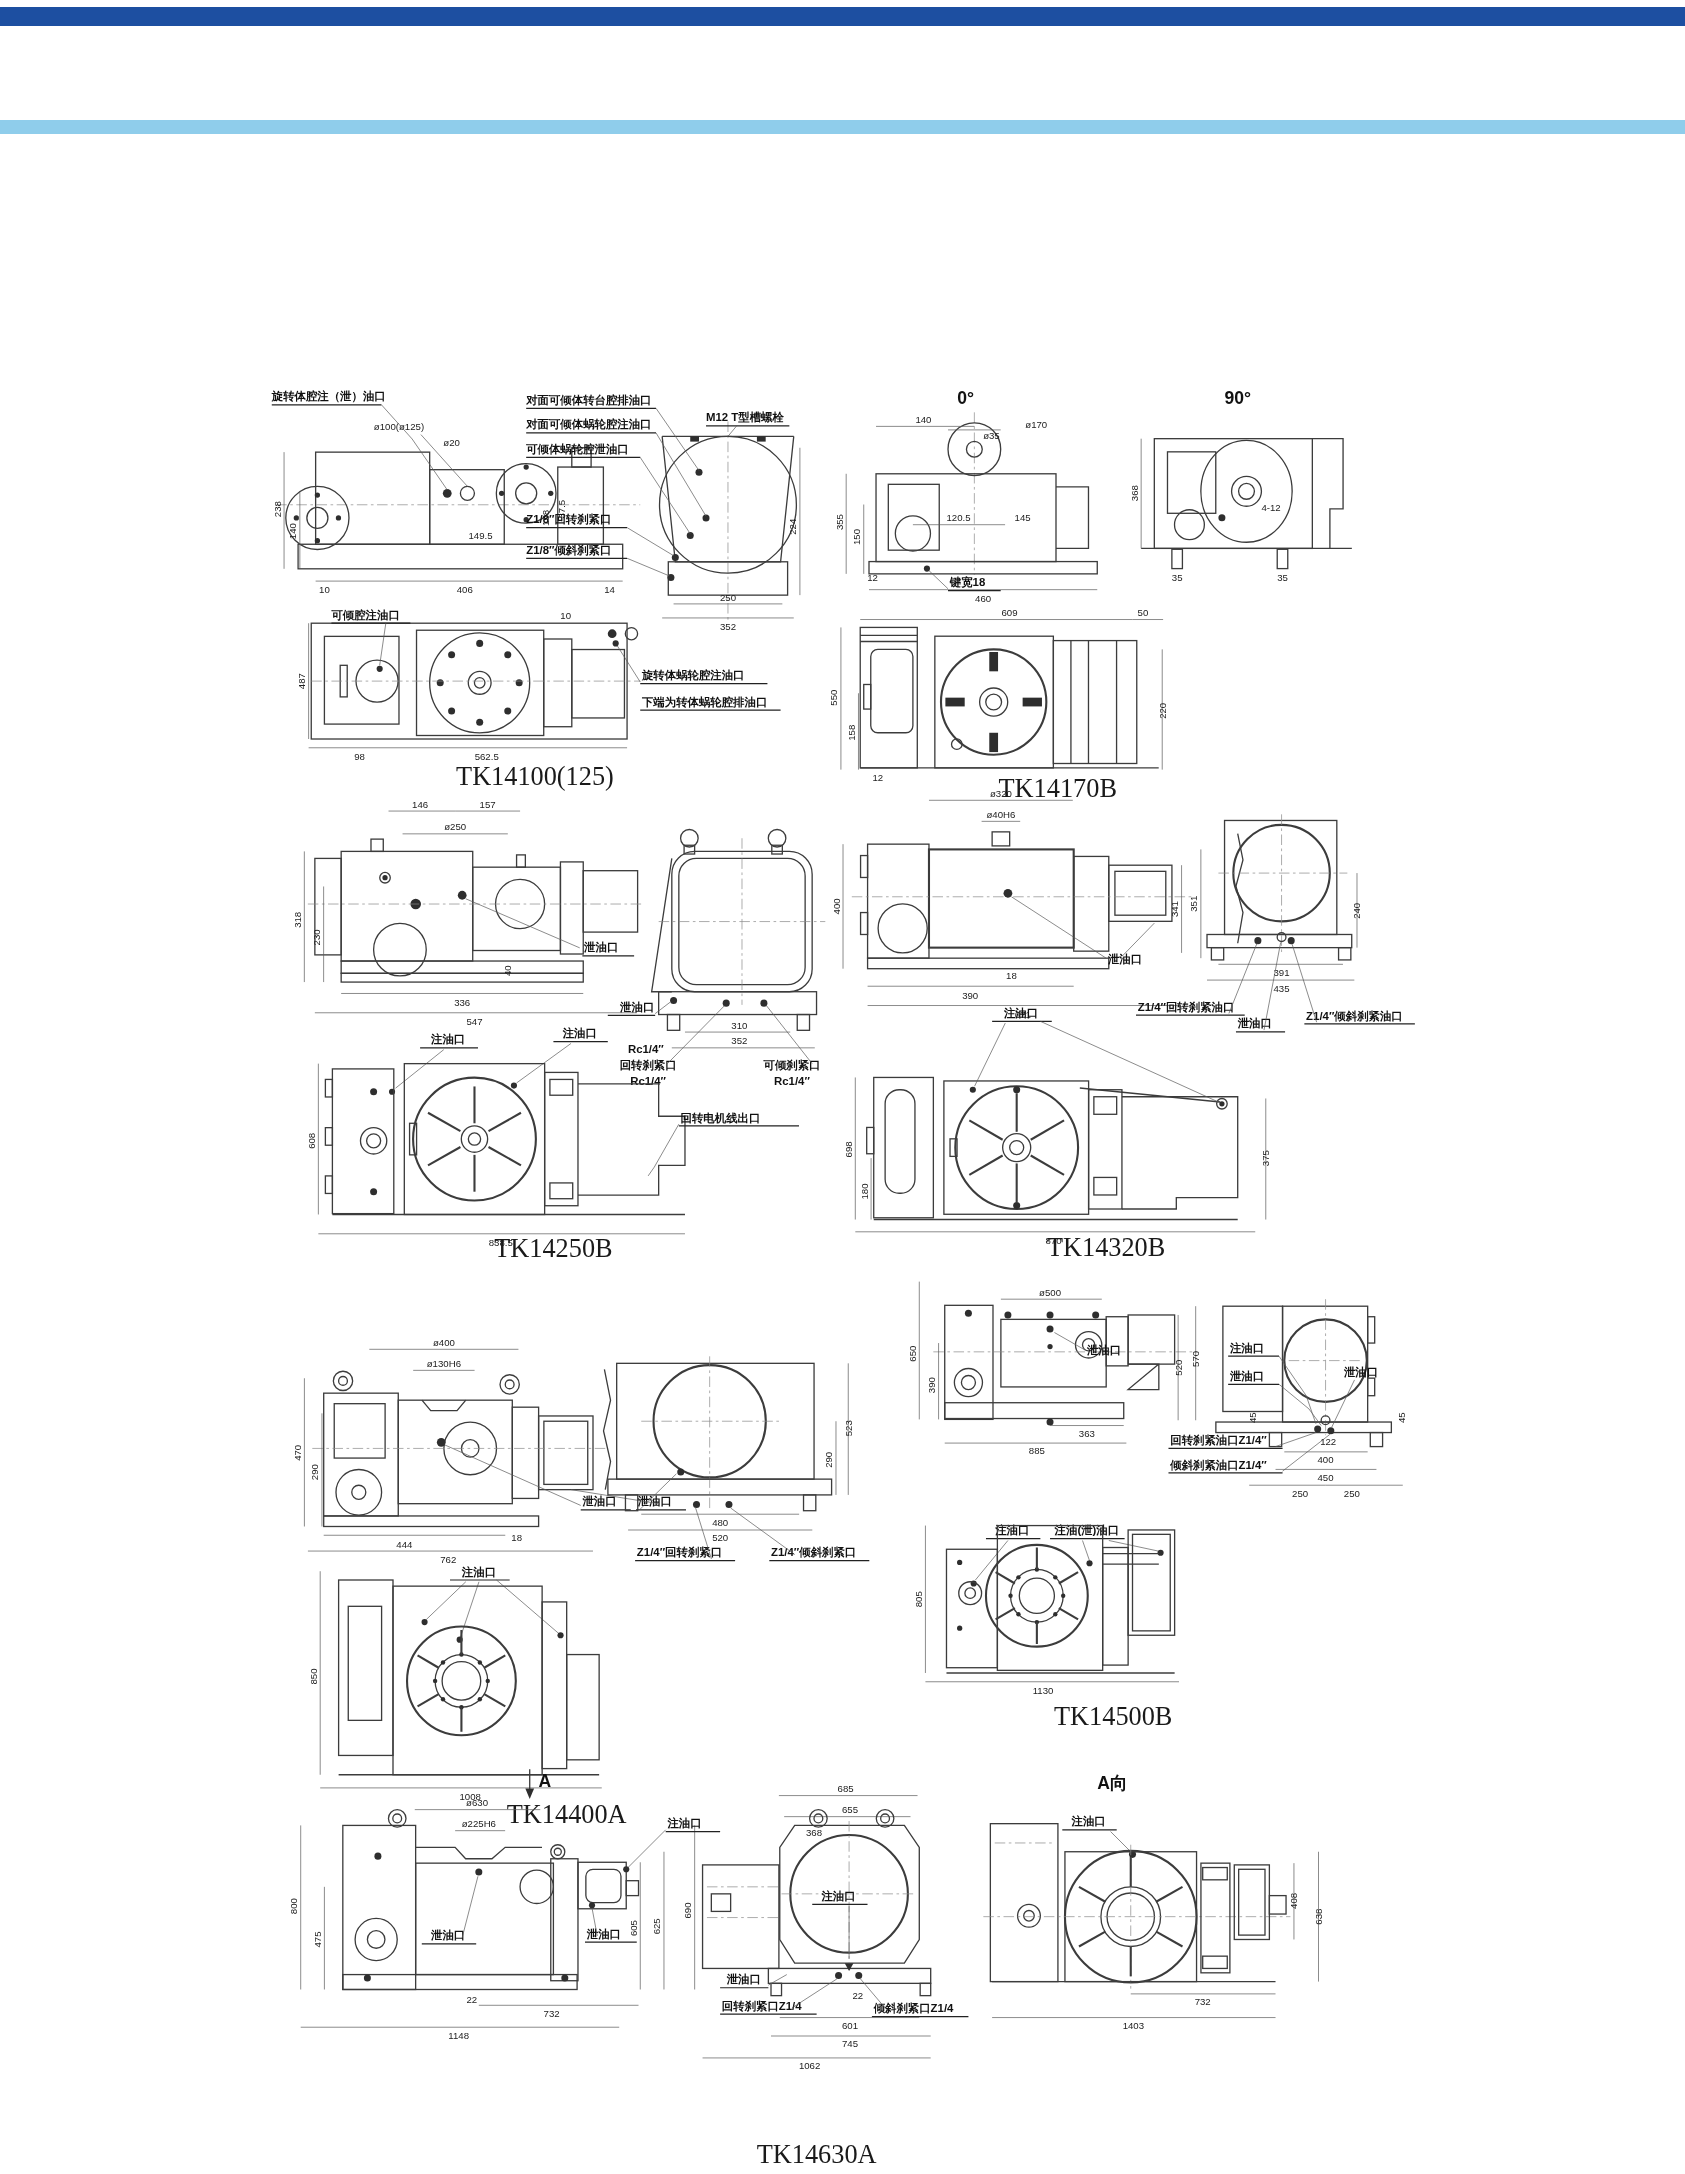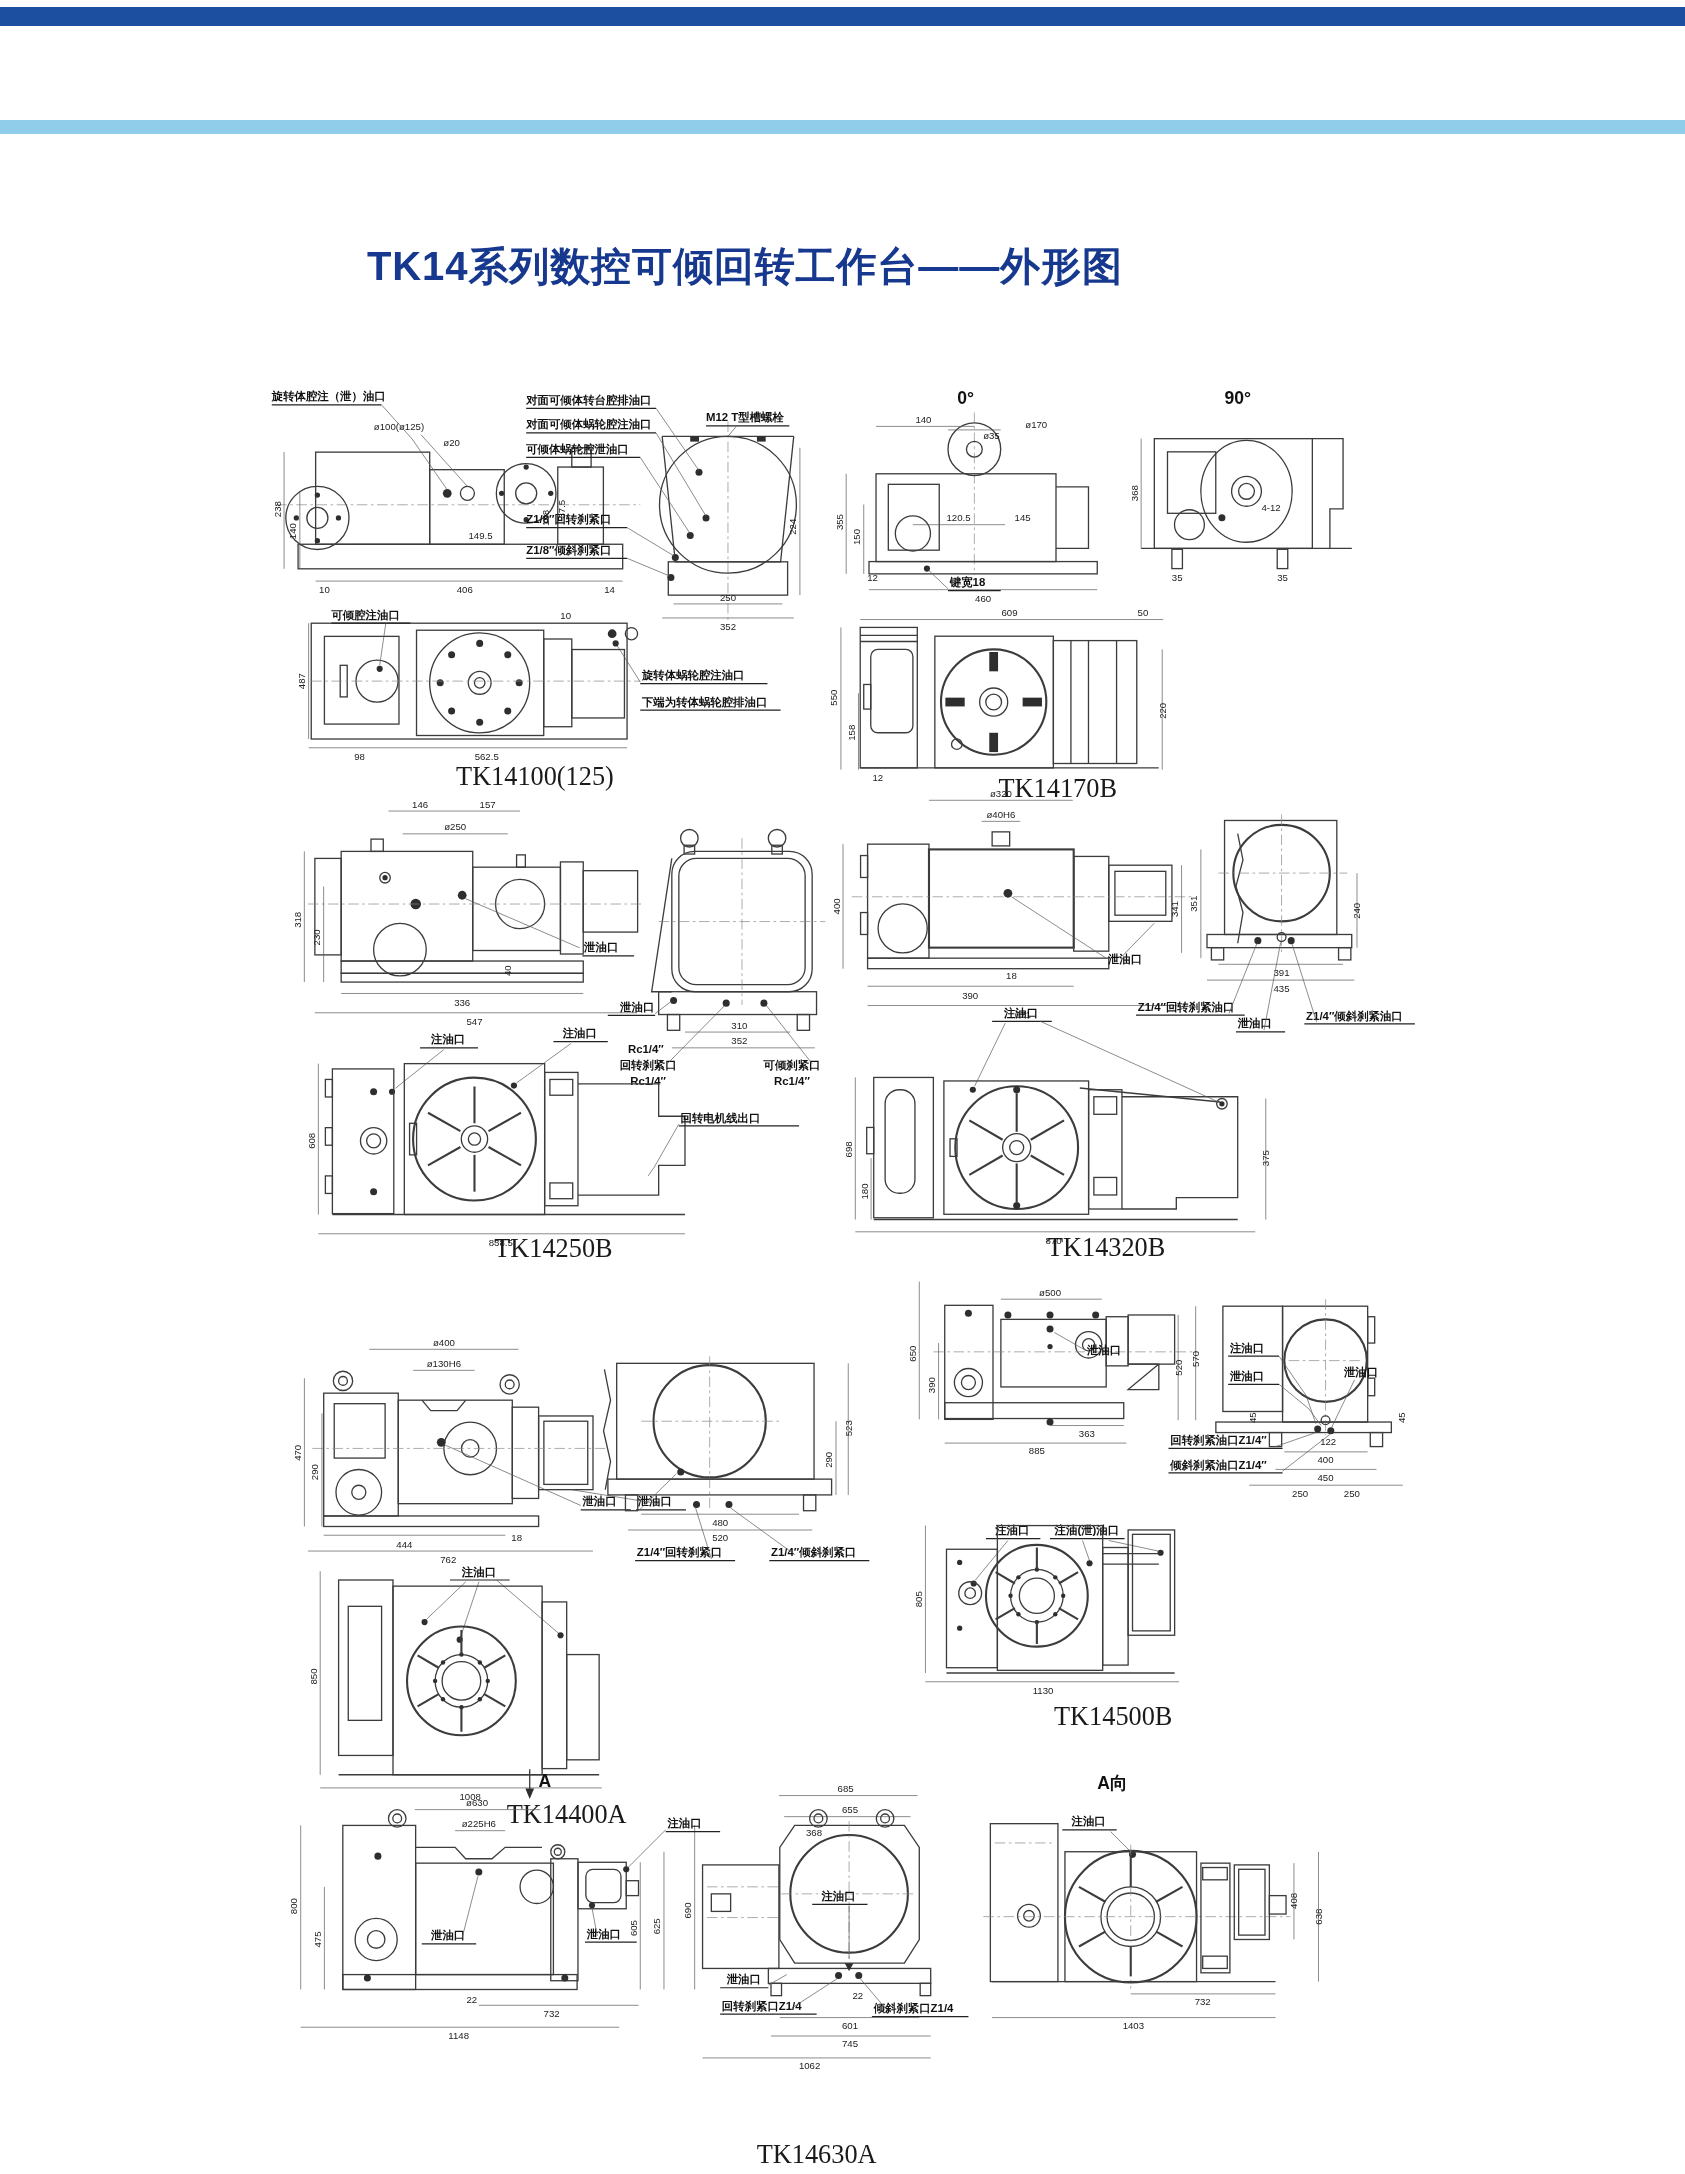--- a/index.html
+++ b/index.html
@@ -22,21 +22,20 @@
   .ml{font-family:"Liberation Serif",serif;font-size:30px;fill:#1a1a1a;}
   .vl{font-size:20px;font-weight:bold;fill:#111;}
   .ul{stroke:#222;stroke-width:1.4;}
 </style>
 </head>
 <body>
 
 <div class="page">
   <div class="topbar"></div>
   <div class="stripe"></div>
-  <div class="title">TK14系列数控可倾回转工作台——外形图</div>
 
   <div class="fig" style="left:263px;top:386px">
   <svg width="772" height="413" viewBox="0 0 880 470">
     <g>
       <line class="c" x1="15" y1="135" x2="430" y2="135"></line>
       <rect class="o" x="40" y="180" width="370" height="28"></rect>
       <rect class="o" x="60" y="75" width="130" height="105"></rect>
       <circle class="o" cx="62" cy="150" r="36"></circle>
           <circle class="o" cx="62" cy="150" r="12"></circle>
       <circle class="f" cx="62" cy="124" r="3"></circle>

